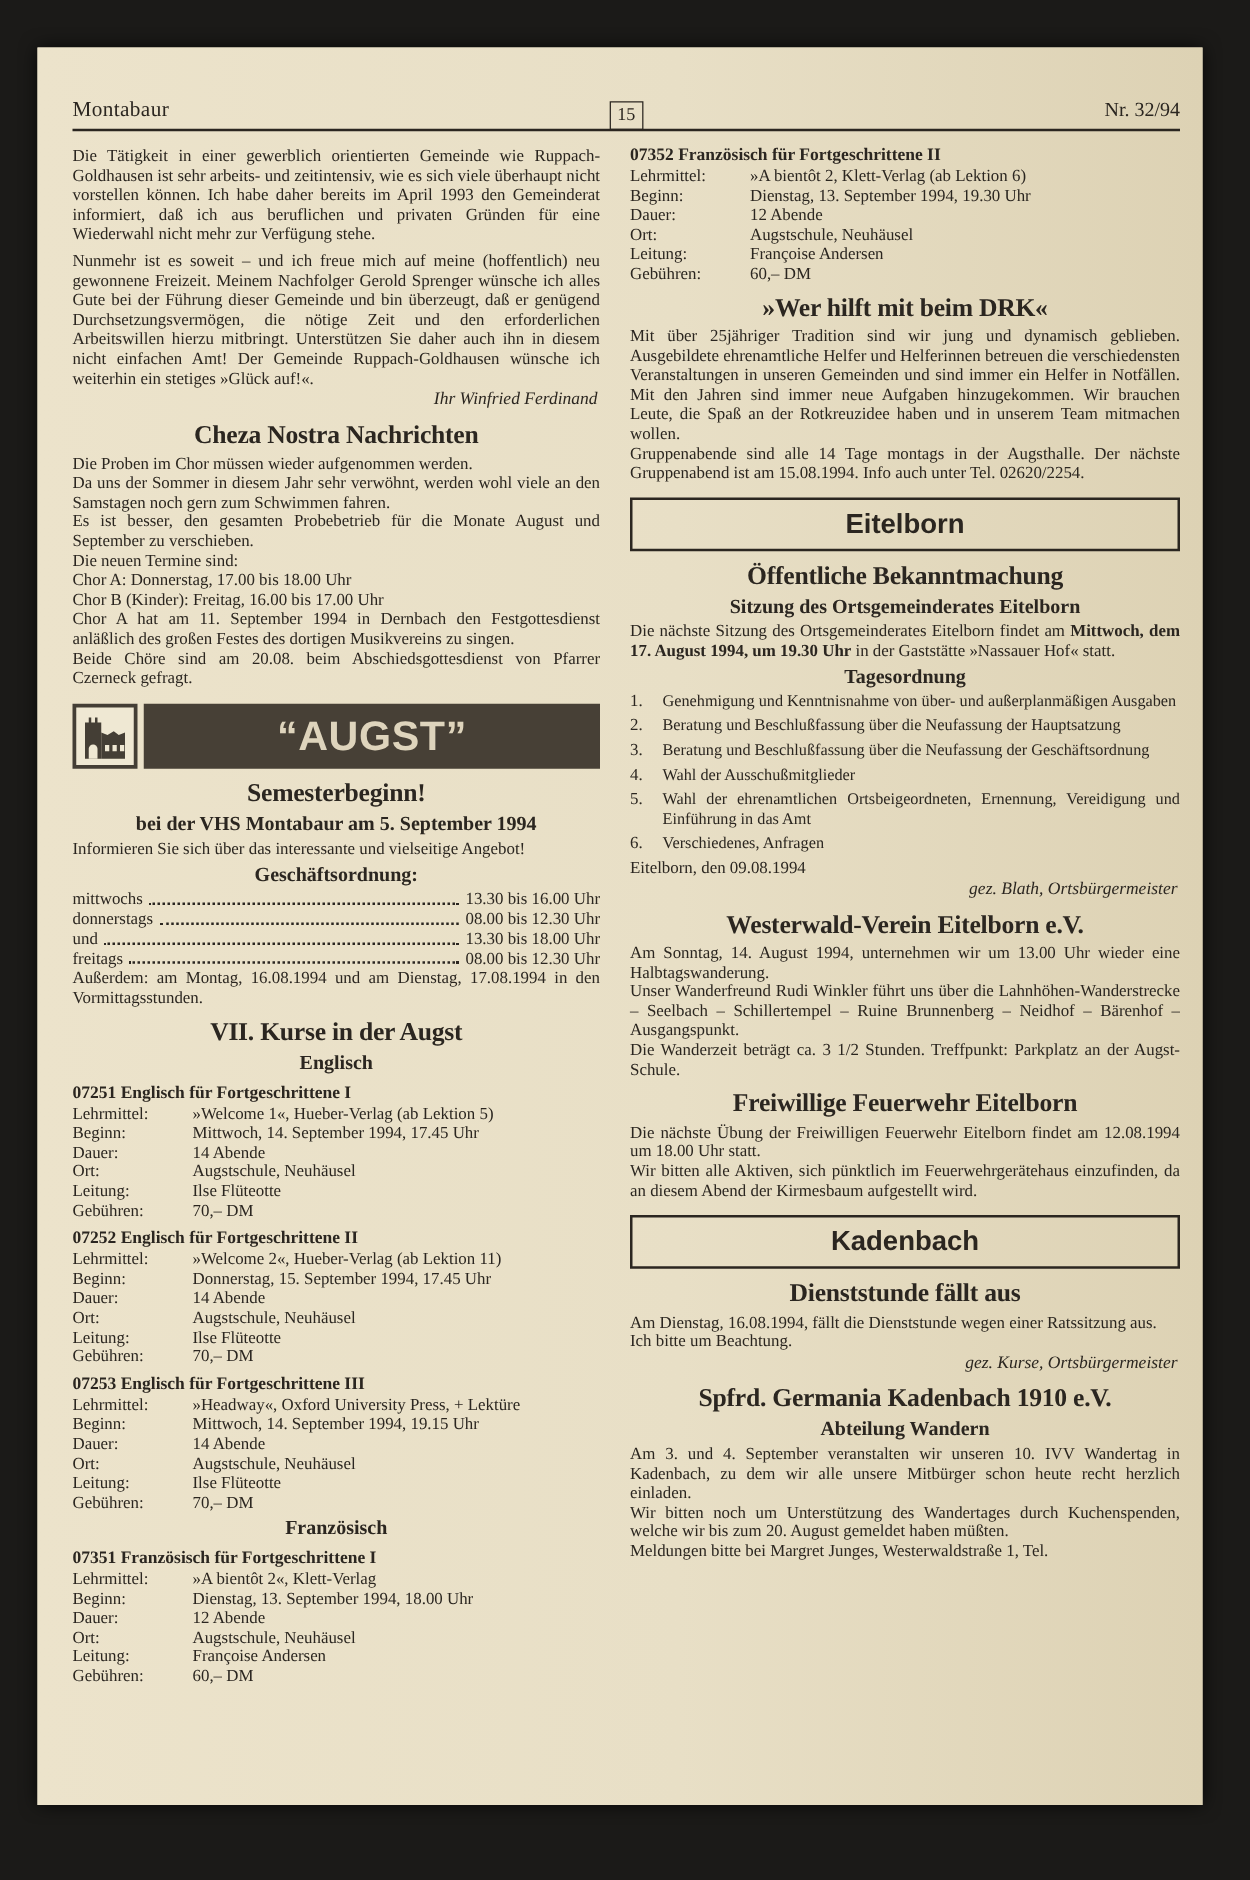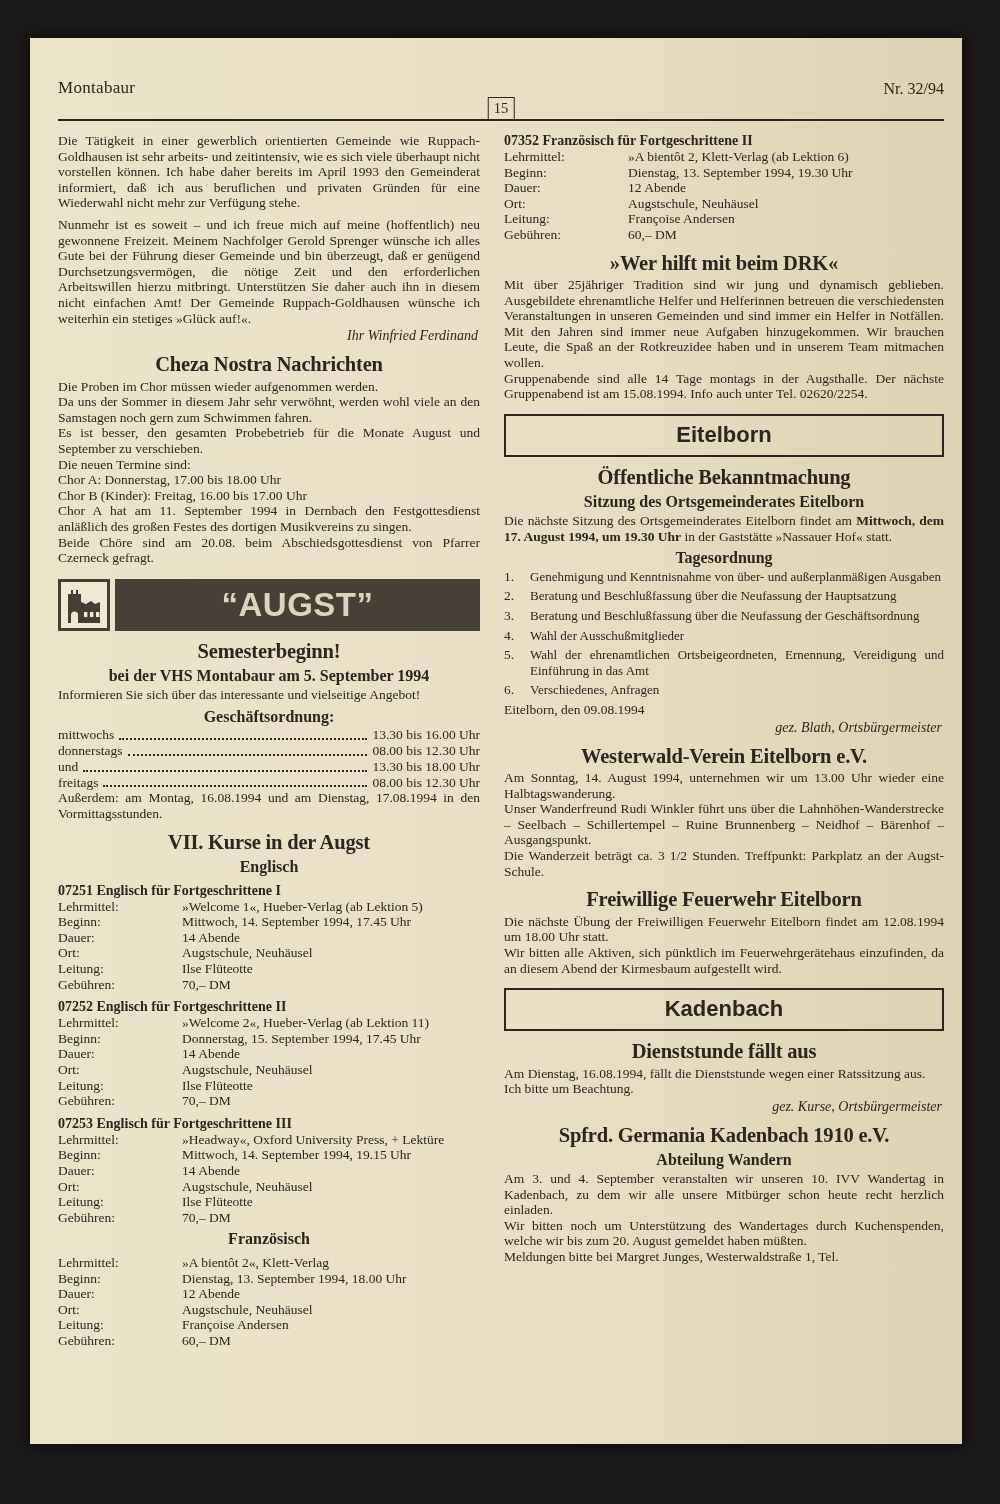--- a/index.html
+++ b/index.html
@@ -18,21 +18,21 @@
     color:#2b2620;
     box-sizing:border-box;
     padding:40px 18px 0 28px;
     overflow:hidden;
     box-shadow:0 0 14px rgba(0,0,0,.8);
   }
   .header {
     position:relative;
     display:flex; align-items:flex-end;
     border-bottom:2px solid #2b2620;
-    padding-bottom:21px;
+    padding-bottom:5px;
   }
   .header .place { font-size:17px; letter-spacing:.3px; }
   .header .issue { margin-left:auto; font-size:16px; }
   .pagebox {
     position:absolute; left:50%; bottom:-1px; transform:translateX(-50%);
     border:1.5px solid #2b2620;
     font-size:14.5px; line-height:1;
     padding:3px 5px 4px;
     background:inherit;
   }
@@ -67,21 +67,21 @@
     display:flex; align-items:center; justify-content:center;
     font-family:"Liberation Sans","DejaVu Sans",sans-serif;
     font-weight:bold; font-size:33px; letter-spacing:.5px;
   }
   
   .hrow { display:flex; font-size:13.5px; line-height:15.8px; }
   .hdots { flex:1; border-bottom:2px dotted #2b2620; margin:0 5px 3px 5px; }
   
   .course { margin-top:7px; }
   .ctitle { font-weight:bold; font-size:14px; line-height:16px; text-align:left; }
-  .crow { display:flex;gap:28px; }
+  .crow { display:flex; }
   .clabel { width:96px; flex-shrink:0; font-size:13.5px; line-height:15.6px; }
   .cval { flex:1; font-size:13.5px; line-height:15.6px; }
   
   .placebox {
     border:2px solid #2b2620;
     text-align:center;
     font-family:"Liberation Sans","DejaVu Sans",sans-serif;
     font-weight:bold; font-size:22px;
     padding:6px 0 7px;
     margin:12px 0 2px;
@@ -250,20 +250,21 @@
           </div>
         <div class="crow">
             <span class="clabel">Gebühren:</span>
             <span class="cval">70,– DM</span>
           </div>
       </div>
 
       <h3>Französisch</h3>
 
       <div class="course">
+        <div class="ctitle">07351 Französisch für Fortgeschrittene I</div>
         <div class="crow">
             <span class="clabel">Lehrmittel:</span>
             <span class="cval">»A bientôt 2«, Klett-Verlag</span>
           </div>
         <div class="crow">
             <span class="clabel">Beginn:</span>
             <span class="cval">Dienstag, 13. September 1994, 18.00 Uhr</span>
           </div>
         <div class="crow">
             <span class="clabel">Dauer:</span>

